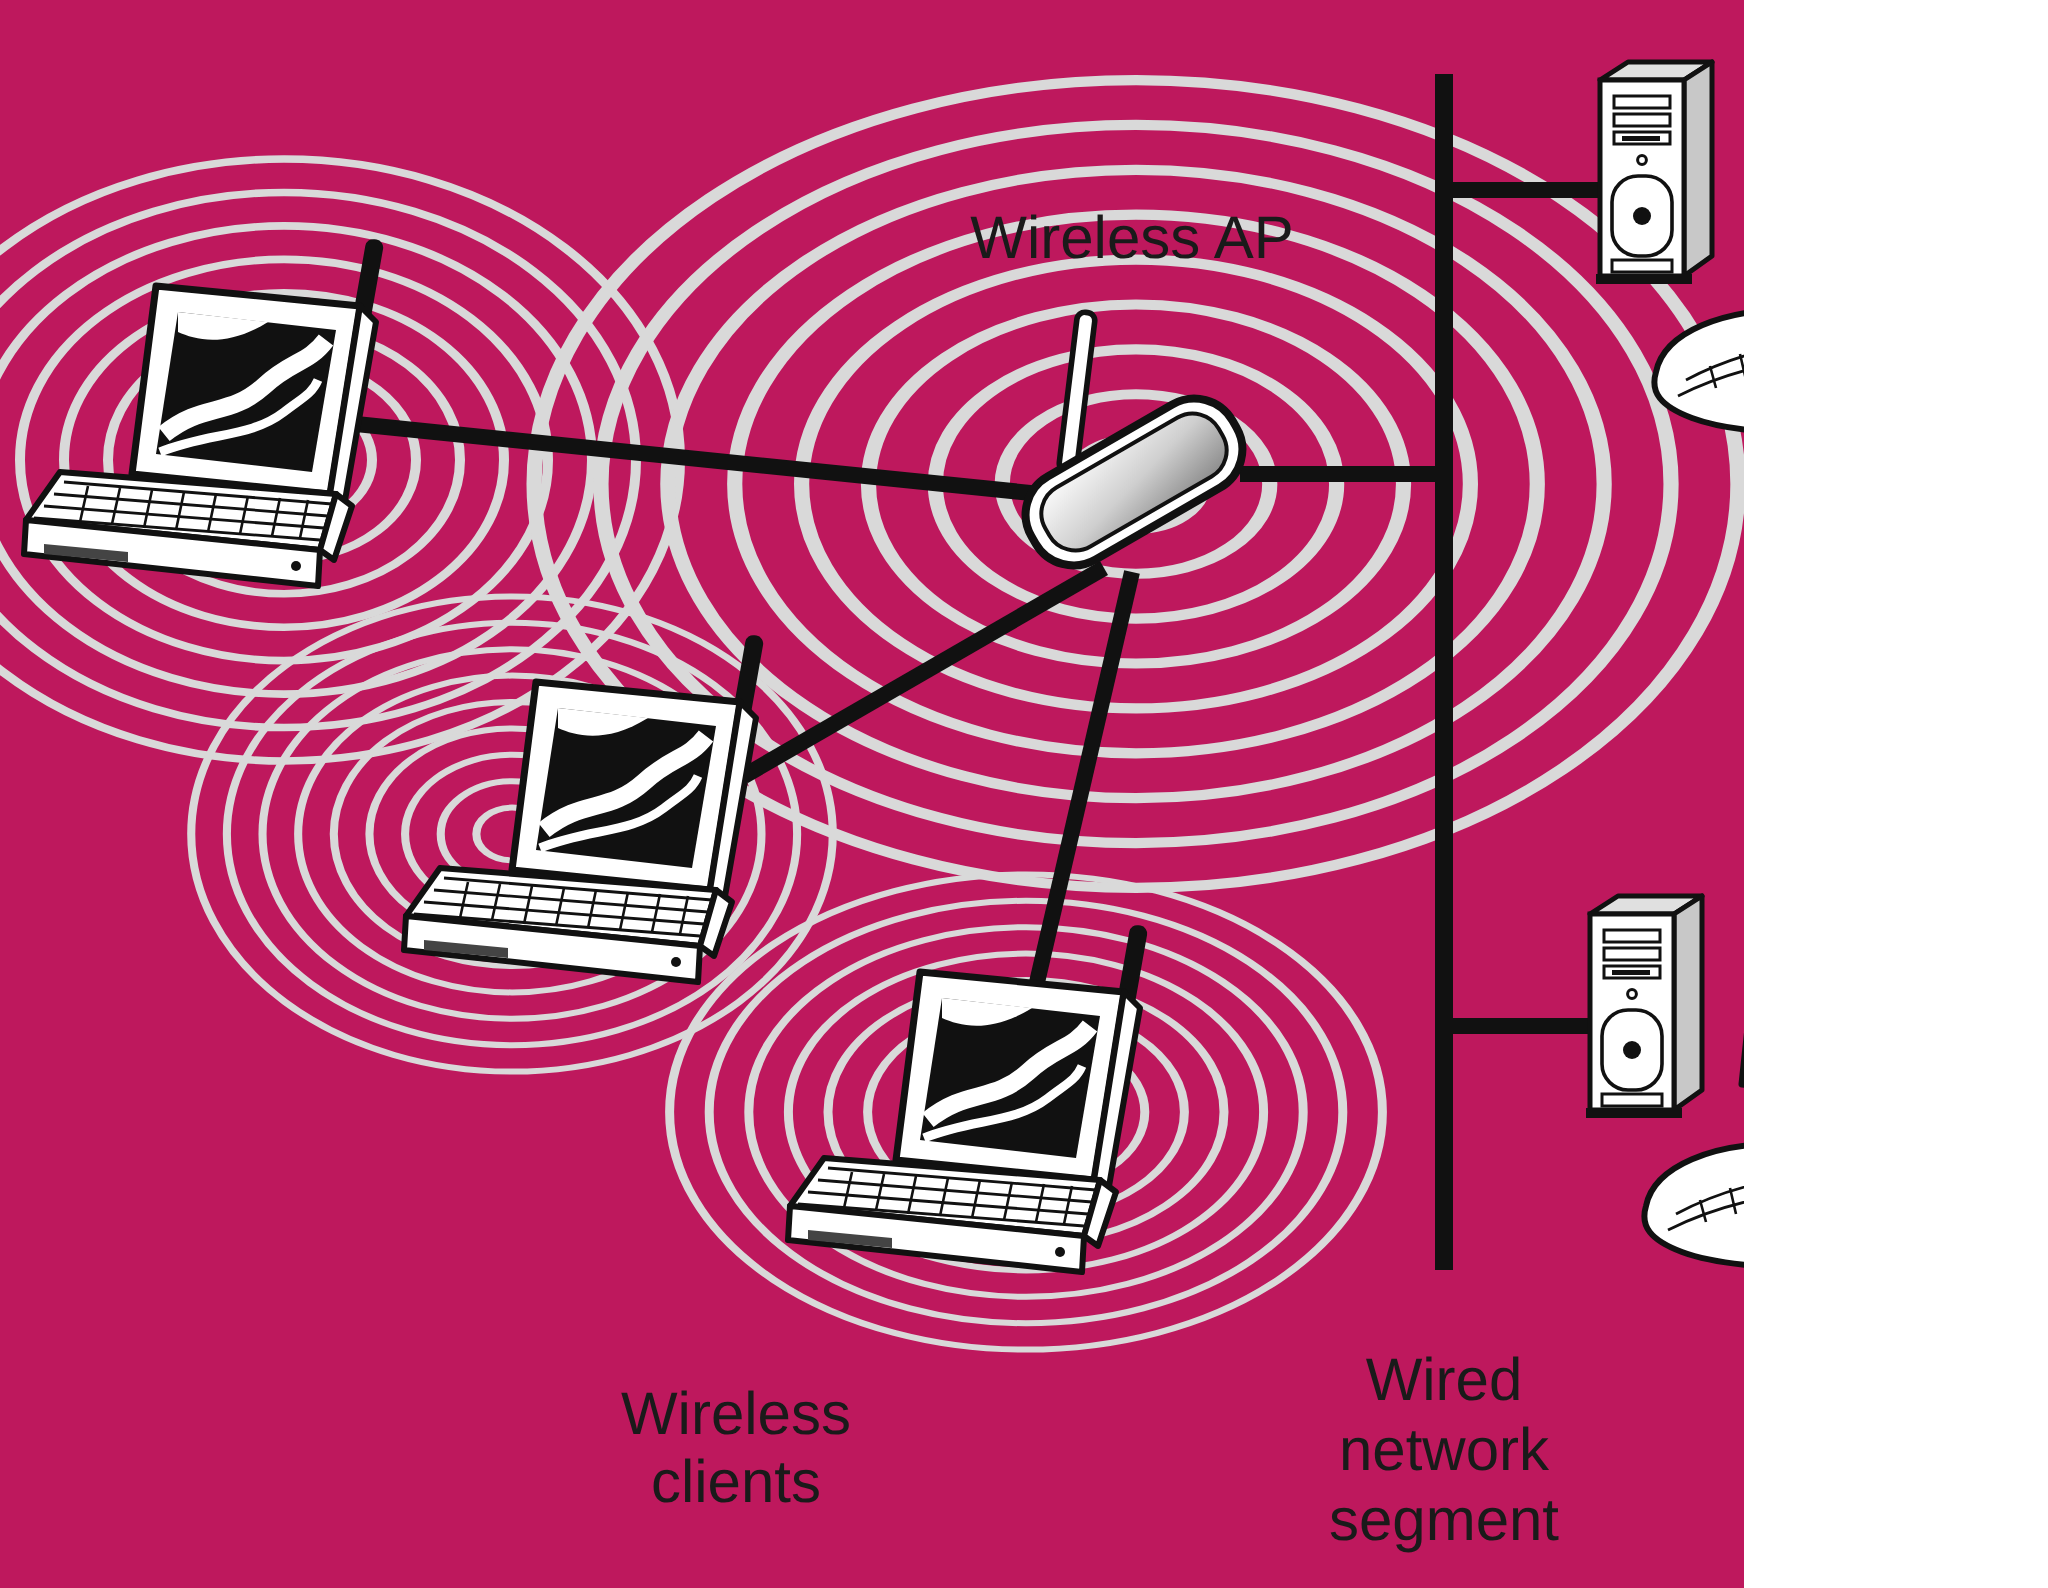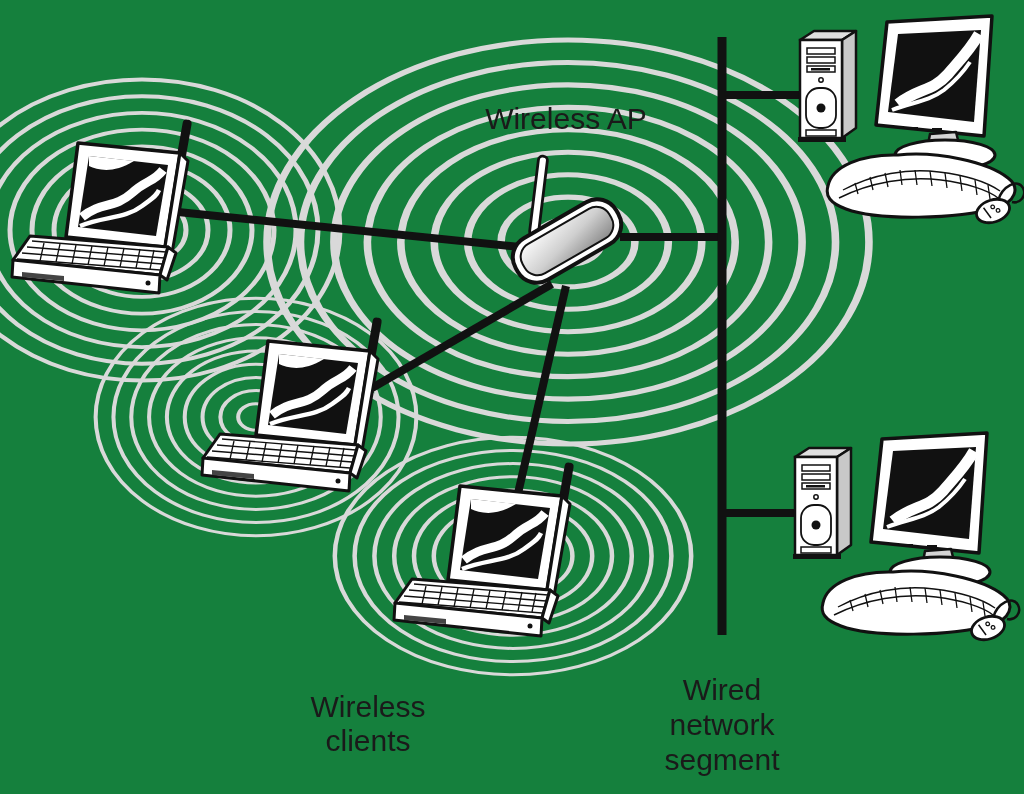--- a/index.html
+++ b/index.html
@@ -1,16 +1,16 @@
 <!DOCTYPE html>
 <html><head>
 <meta charset="utf-8">
 <style>
   html,body{margin:0;padding:0;background:#ffffff;}
-  .stage{position:relative;width:1024px;height:794px;background:#15803d;overflow:hidden;
+  .stage{position:relative;width:872px;height:794px;background:#be185d;overflow:hidden;
          font-family:"Liberation Sans",sans-serif;}
   svg{display:block;}
   text{font-family:"Liberation Sans",sans-serif;font-size:30px;fill:#1a1a1a;}
 </style>
 </head>
 <body>
 
 <div class="stage">
 <svg width="1024" height="794" viewBox="0 0 1024 794">
   <defs>

